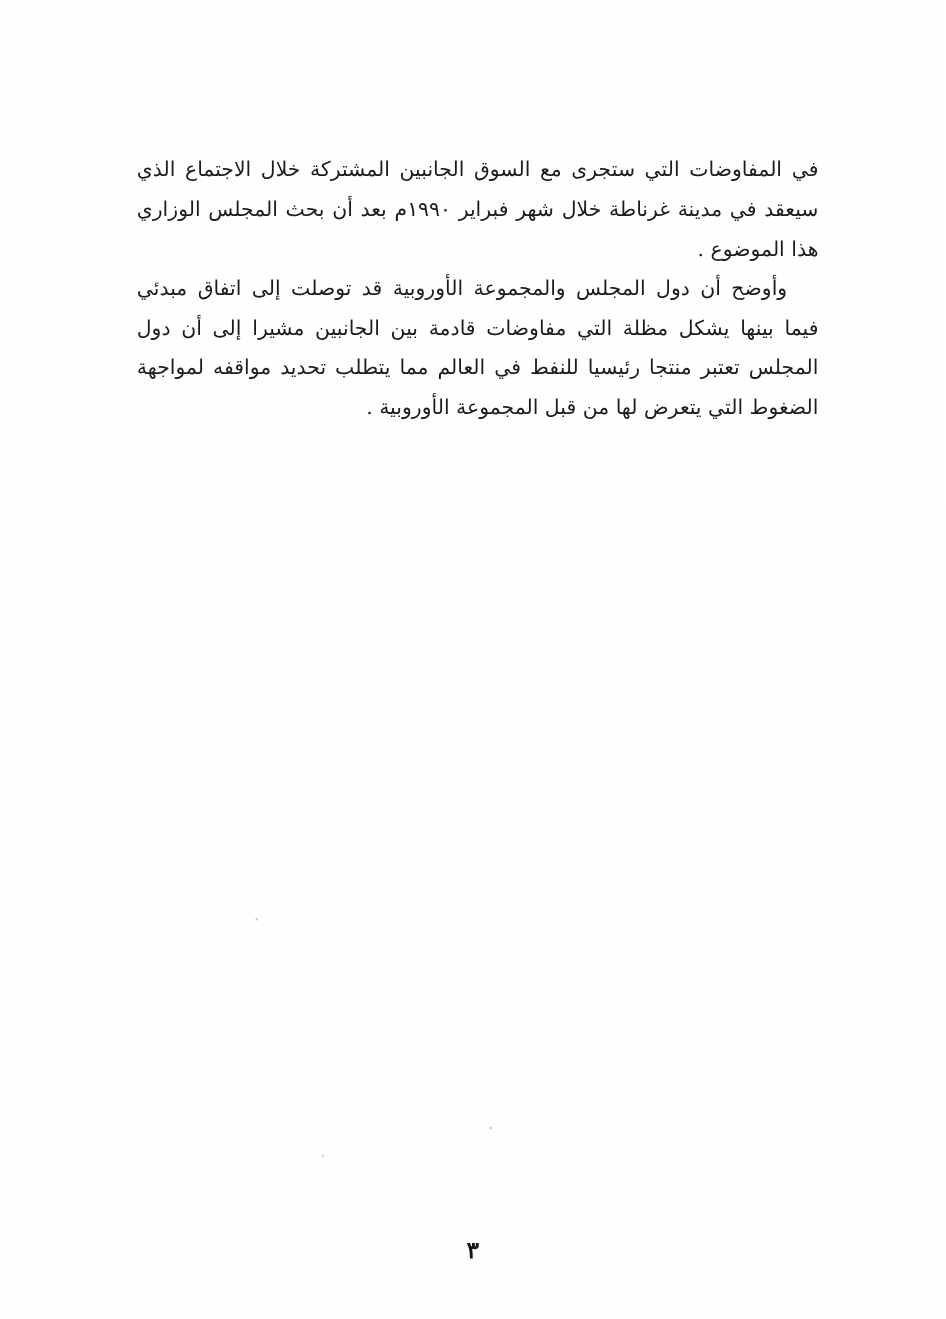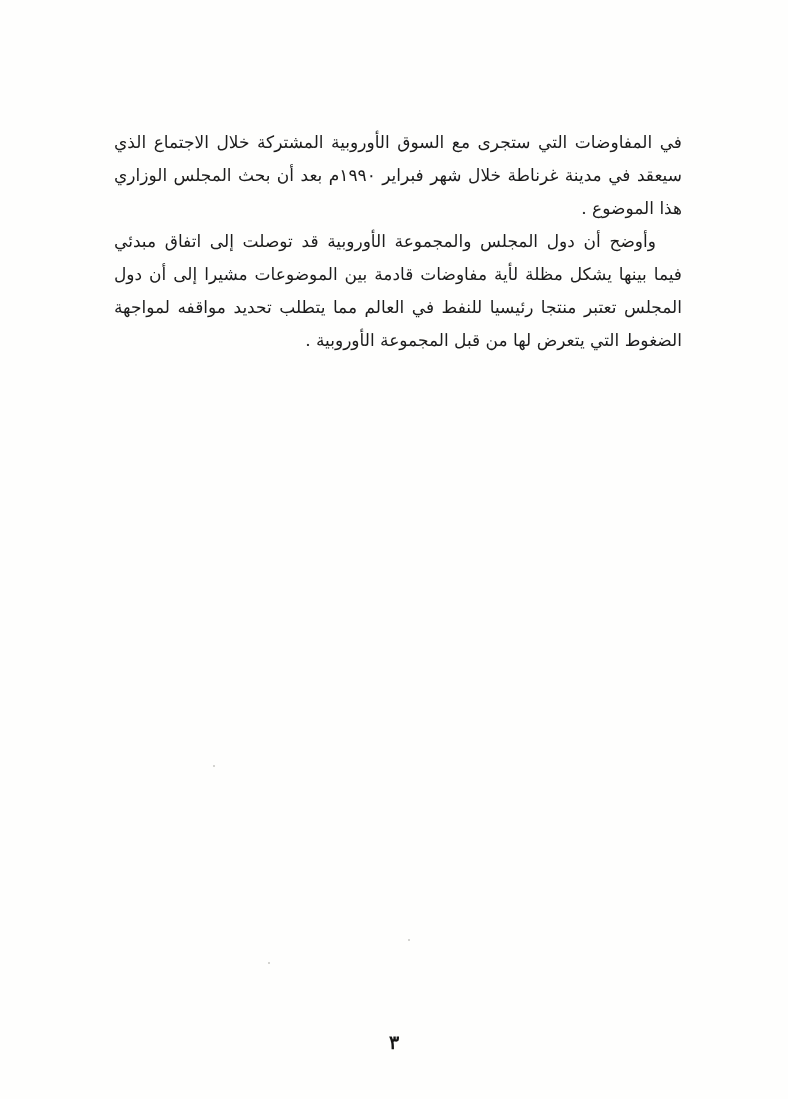--- a/index.html
+++ b/index.html
@@ -63,22 +63,22 @@
   .speck-1 { left: 213px; top: 765px; width: 2px; height: 2px; }
   .speck-2 { left: 408px; top: 939px; width: 2px; height: 2px; }
   .speck-3 { left: 268px; top: 962px; width: 2px; height: 2px; }
 </style>
 </head>
 <body>
 
 <div class="scan-page">
 
   <div class="text-block">
-    <p class="para">في المفاوضات التي ستجرى مع السوق الأوروبية المشتركة خلال الاجتماع الذي سيعقد في مدينة غرناطة خلال شهر فبراير ١٩٩٠م بعد أن بحث المجلس الوزاري هذا الموضوع .</p>
-    <p class="para indent">وأوضح أن دول المجلس والمجموعة الأوروبية قد توصلت إلى اتفاق مبدئي فيما بينها يشكل مظلة لأية مفاوضات قادمة بين الموضوعات مشيرا إلى أن دول المجلس تعتبر منتجا رئيسيا للنفط في العالم مما يتطلب تحديد مواقفه لمواجهة الضغوط التي يتعرض لها من قبل المجموعة الأوروبية .</p>
+    <p class="para">في المفاوضات التي ستجرى مع السوق الجانبين المشتركة خلال الاجتماع الذي سيعقد في مدينة غرناطة خلال شهر فبراير ١٩٩٠م بعد أن بحث المجلس الوزاري هذا الموضوع .</p>
+    <p class="para indent">وأوضح أن دول المجلس والمجموعة الأوروبية قد توصلت إلى اتفاق مبدئي فيما بينها يشكل مظلة التي مفاوضات قادمة بين الجانبين مشيرا إلى أن دول المجلس تعتبر منتجا رئيسيا للنفط في العالم مما يتطلب تحديد مواقفه لمواجهة الضغوط التي يتعرض لها من قبل المجموعة الأوروبية .</p>
   </div>
 
   <span class="speck speck-1"></span>
   <span class="speck speck-2"></span>
   <span class="speck speck-3"></span>
 
   <div class="page-number">٣</div>
 
 </div>
 

